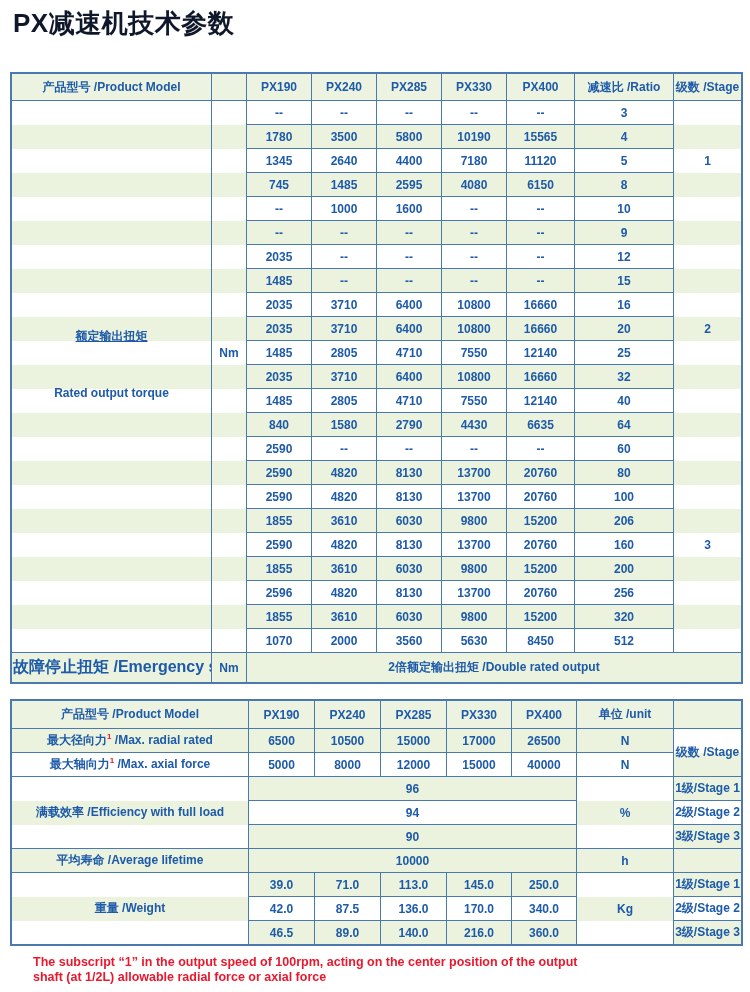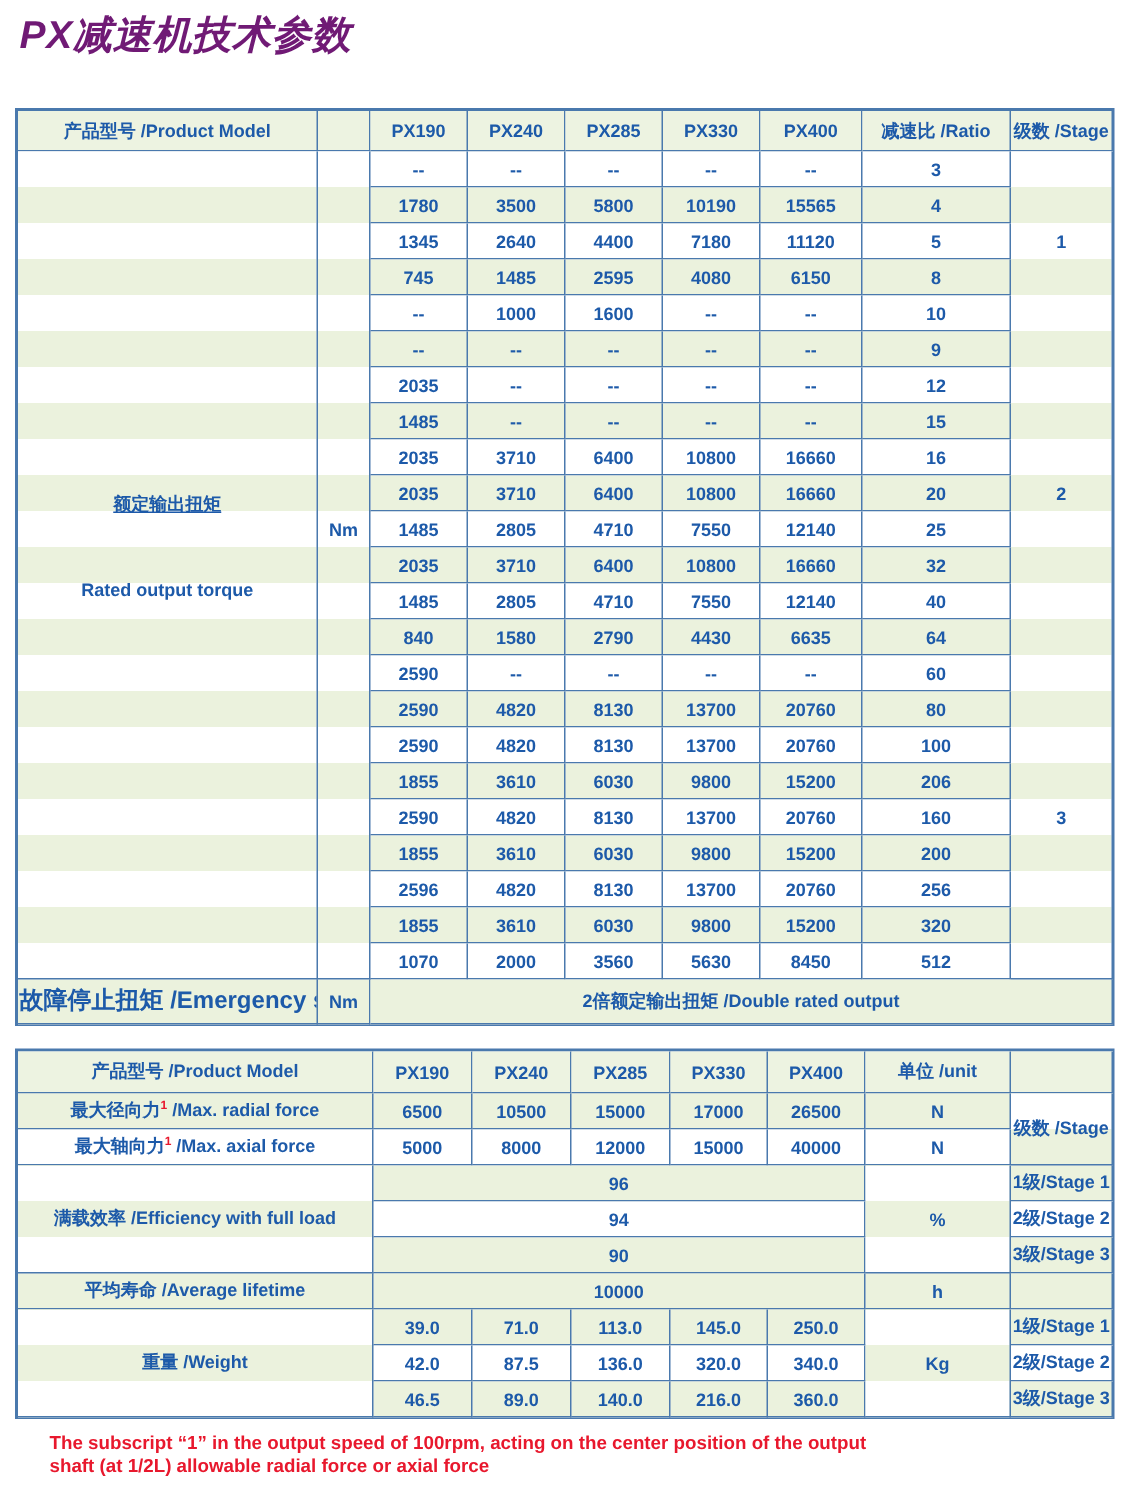--- a/index.html
+++ b/index.html
@@ -5,21 +5,21 @@
   * { box-sizing: border-box; }
   html,body { margin:0; padding:0; }
   body {
     width:750px; height:992px; background:#ffffff;
     font-family:"Liberation Sans","DejaVu Sans",sans-serif;
     font-weight:bold; color:#1d5aa9;
   }
   .title {
     margin:8px 0 34px 13px;
     font-size:26px; line-height:30px; font-weight:800;
-    color:#701a75; letter-spacing:0.5px;font-style:italic;
+    color:#0f172a; letter-spacing:0.5px;
   }
   table.spec {
     border-collapse:separate; border-spacing:0;
     table-layout:fixed; width:730px; margin-left:10px;
     border-top:2px solid #4a79ad; border-left:2px solid #4a79ad;
     border-right:1px solid #4a79ad; border-bottom:1px solid #4a79ad;
     font-size:12px;
   }
   .spec th, .spec td {
     border-right:1px solid #4a79ad; border-bottom:1px solid #4a79ad;
@@ -301,21 +301,21 @@
           <th>PX240</th>
           <th>PX285</th>
           <th>PX330</th>
           <th>PX400</th>
           <th>单位 /unit</th>
           <th></th>
         </tr>
       </thead>
     <tbody id="t2body">
         <tr class="b">
-          <td><span>最大径向力</span><sup class="red">1</sup><span> /Max. radial force</span></td>
+          <td><span>最大径向力</span><sup class="red">1</sup><span> /Max. radial rated</span></td>
           <td>6500</td>
           <td>10500</td>
           <td>15000</td>
           <td>17000</td>
           <td>26500</td>
           <td>N</td>
           <td class="mcol" rowspan="2">级数 /Stage</td>
         </tr>
         <tr class="a">
           <td><span>最大轴向力</span><sup class="red">1</sup><span> /Max. axial force</span></td>
@@ -353,21 +353,21 @@
           <td>113.0</td>
           <td>145.0</td>
           <td>250.0</td>
           <td class="mcol" rowspan="3">Kg</td>
           <td>1级/Stage 1</td>
         </tr>
         <tr class="a">
           <td>42.0</td>
           <td>87.5</td>
           <td>136.0</td>
-          <td>320.0</td>
+          <td>170.0</td>
           <td>340.0</td>
           <td>2级/Stage 2</td>
         </tr>
         <tr class="b">
           <td>46.5</td>
           <td>89.0</td>
           <td>140.0</td>
           <td>216.0</td>
           <td>360.0</td>
           <td>3级/Stage 3</td>

